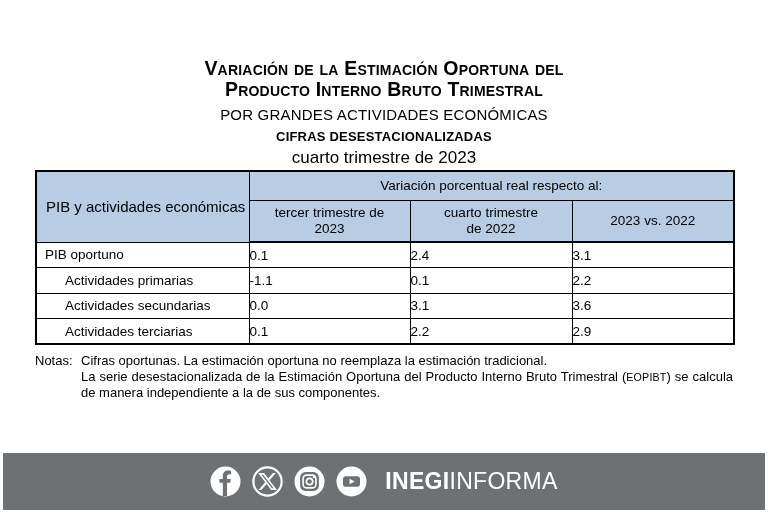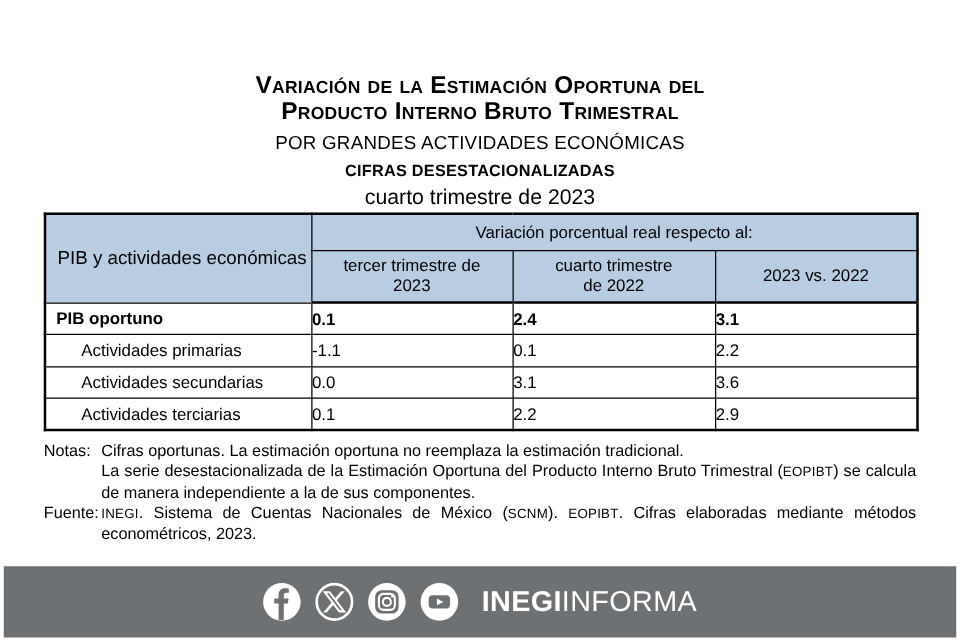--- a/index.html
+++ b/index.html
@@ -58,21 +58,21 @@
     height: 42px;
     white-space: pre-line;
     line-height: 16px;
   }
   tr.hdr-sub th, th.corner { border-bottom: 2px solid #000; }
   tbody td { height: 25.5px; font-size: 13.5px; border-top: none; border-bottom: none; }
   tbody tr td { border-top: 0; border-bottom: 0; }
   td.lbl { text-align: left; padding-left: 8px; }
   td.lbl.indent { padding-left: 28px; }
   td.val { text-align: left; }
-  tr.bold-row td { font-weight: bold; }
+  tr.bold-row td { font-weight: normal; }
 
   
   .notes {
     width: 698px;
     margin: 8px 0 0 35px;
     font-size: 13px;
     line-height: 15.5px;
   }
   .note-row { display: flex; align-items: flex-start; }
   .note-label { width: 46px; flex: none; }
@@ -163,26 +163,20 @@
   </table>
 
   <section class="notes">
     <div class="note-row">
       <div class="note-label">Notas:</div>
       <div class="note-body">
         <p>Cifras oportunas. La estimación oportuna no reemplaza la estimación tradicional.</p>
         <p class="just"><span>La serie desestacionalizada de la Estimación Oportuna del Producto Interno Bruto Trimestral (</span><span class="pcaps">EOPIBT</span><span>) se calcula de manera independiente a la de sus componentes.</span></p>
       </div>
     </div>
-    <div class="note-row">
-      <div class="note-label">Fuente:</div>
-      <div class="note-body">
-        <p class="just"><span class="pcaps">INEGI</span><span>. Sistema de Cuentas Nacionales de México (</span><span class="pcaps">SCNM</span><span>). </span><span class="pcaps">EOPIBT</span><span>. Cifras elaboradas mediante métodos econométricos, 2023.</span></p>
-      </div>
-    </div>
   </section>
 
   <footer class="footer-bar">
     <svg class="social" viewBox="0 0 32 32">
       <circle cx="16" cy="16" r="15.5" fill="#ffffff"></circle>
       <path fill="#6E7173" d="M20.9 17.4l.6-4.1h-3.9v-2.6c0-1.1.55-2.2 2.3-2.2h1.8V5.0s-1.6-.28-3.15-.28c-3.2 0-5.3 1.95-5.3 5.5v3.08H9.7v4.1h3.55V31h4.35V17.4h3.3z"></path>
     </svg>
     <svg class="social" viewBox="0 0 32 32">
       <circle cx="16" cy="16" r="14.6" fill="none" stroke="#ffffff" stroke-width="2.2"></circle>
       <g transform="translate(5.2,5.2) scale(0.9)">

